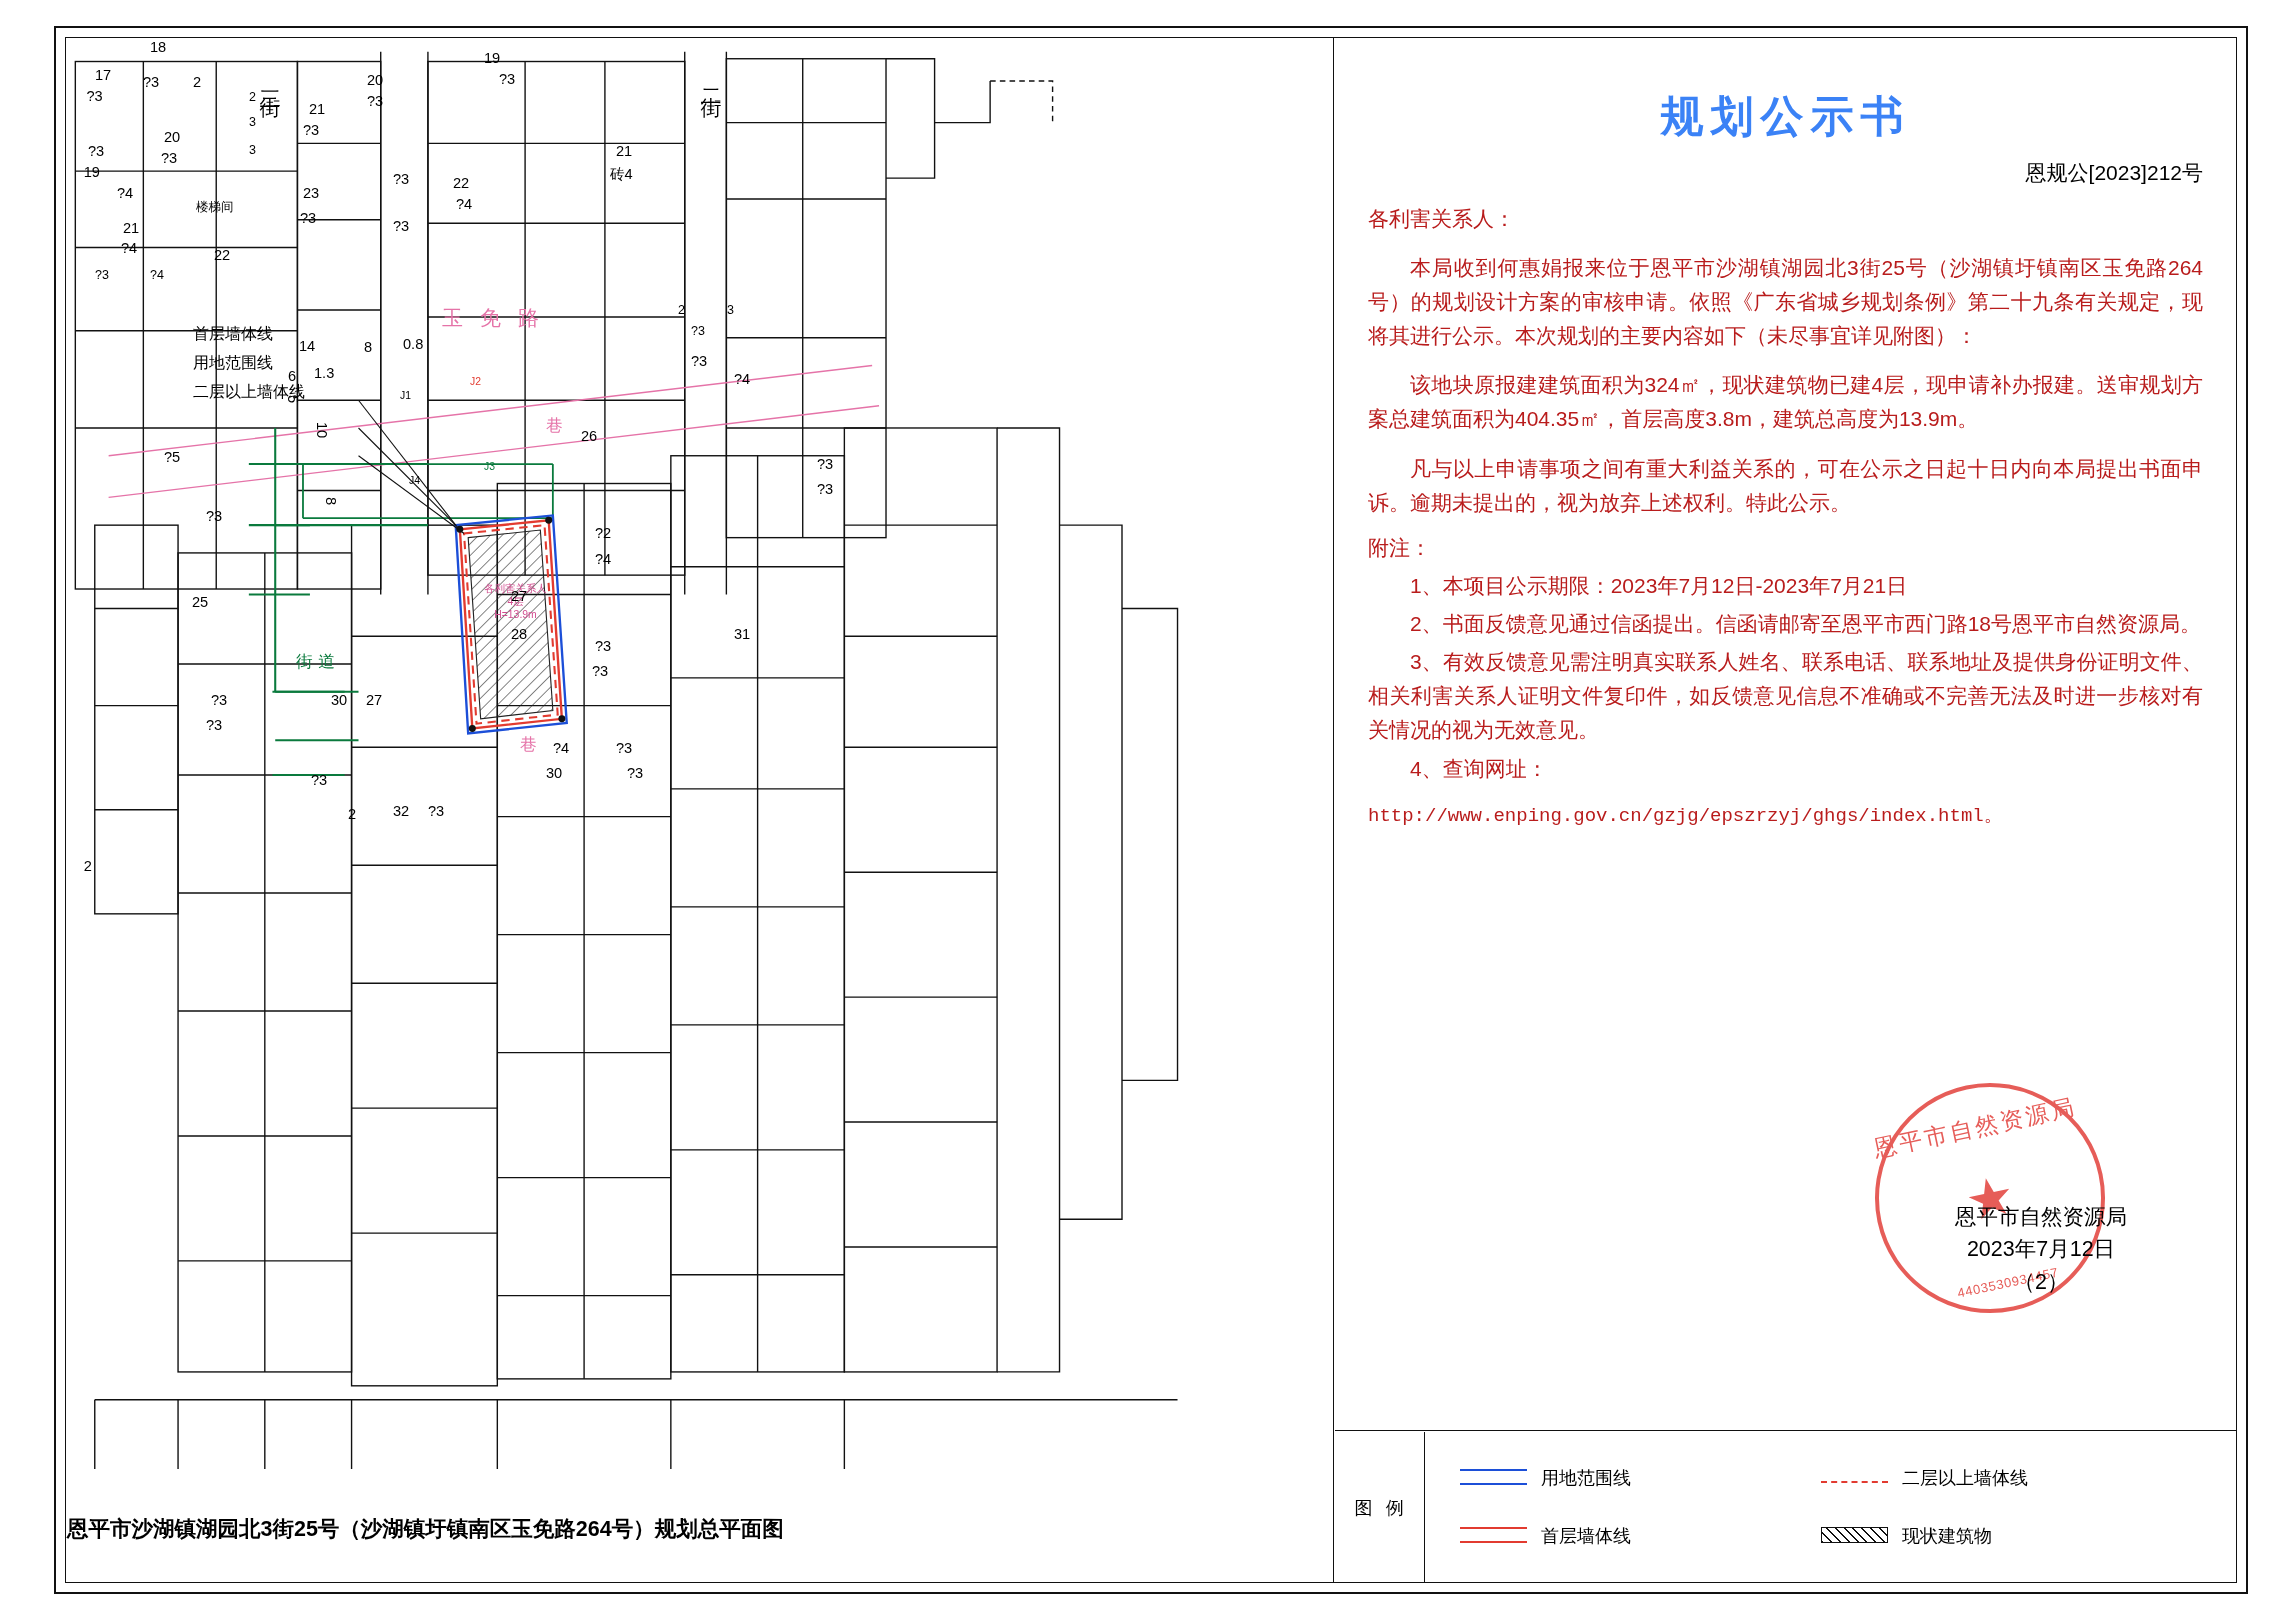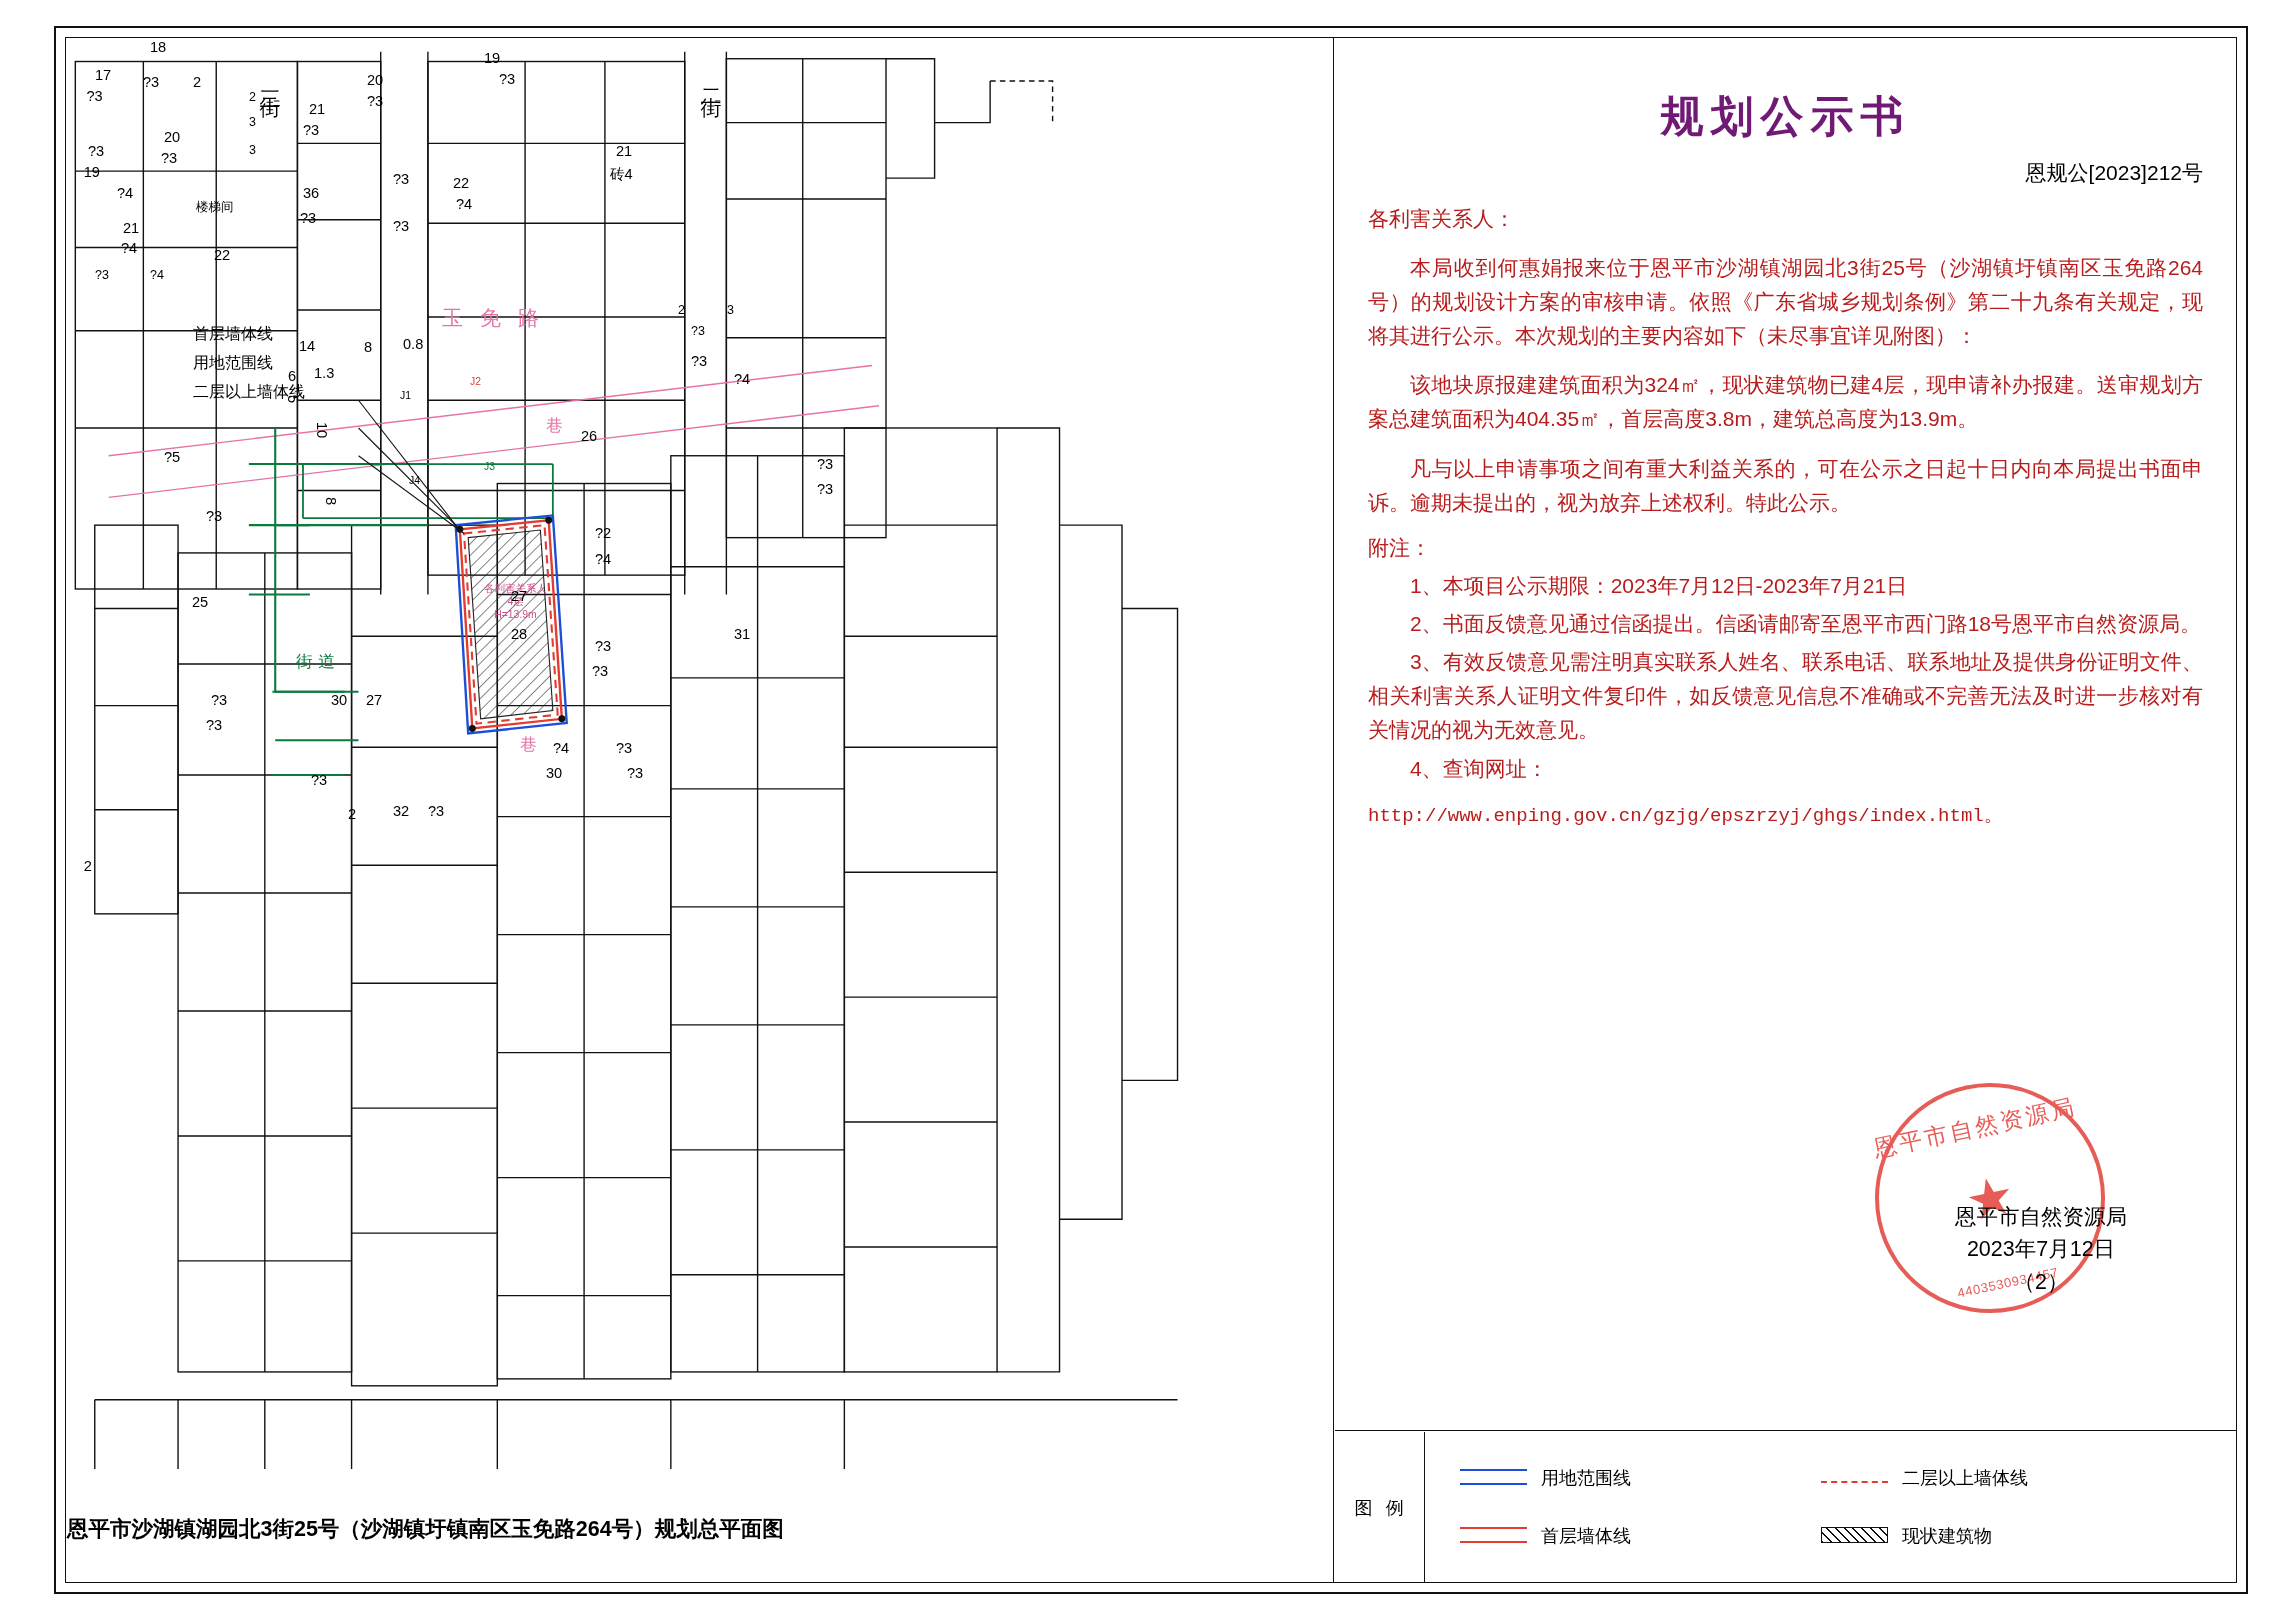--- a/index.html
+++ b/index.html
@@ -43,21 +43,21 @@
     width:901px; height:1391px;
     box-sizing:border-box;
     padding:28px 33px 0 33px;
   }
   #doc-title {
     text-align:center;
     font-size:43px;
     letter-spacing:7px;
     font-weight:700;
     margin-top:21px;
-    color:#701a75;
+    color:#3b82f6;
     font-family:"Liberation Serif", serif;
   }
   #doc-number {
     text-align:right;
     font-size:21px;
     margin-top:12.5px;
     color:#000;
     font-family:"Liberation Sans", sans-serif;
   }
   .body-text {
@@ -396,21 +396,21 @@
     <div class="mlabel" style="left:242px; top:62px;">21</div>
     <div class="mlabel" style="left:236px; top:83px;">?3</div>
     <div class="mlabel" style="left:97px; top:90px;">20</div>
     <div class="mlabel" style="left:94px; top:111px;">?3</div>
     <div class="mlabel" style="left:21px;  top:104px;">?3</div>
     <div class="mlabel" style="left:16.7px;  top:125px;">19</div>
     <div class="mlabel" style="left:50px;  top:146px;">?4</div>
     <div class="mlabel" style="left:56px;  top:181px;">21</div>
     <div class="mlabel" style="left:54px;  top:201px;">?4</div>
     <div class="mlabel" style="left:147px; top:208px;">22</div>
-    <div class="mlabel" style="left:236px; top:146px;">36</div>
+    <div class="mlabel" style="left:236px; top:146px;">23</div>
     <div class="mlabel" style="left:233px; top:171px;">?3</div>
     <div class="mlabel" style="left:386px; top:136px;">22</div>
     <div class="mlabel" style="left:389px; top:157px;">?4</div>
     <div class="mlabel" style="left:549px; top:104px;">21</div>
     <div class="mlabel" style="left:543px; top:126px;">砖4</div>
     <div class="mlabel" style="left:326px; top:132px;">?3</div>
     <div class="mlabel" style="left:326px; top:179px;">?3</div>
     <div class="mlabel sm" style="left:129px; top:160px;">楼梯间</div>
     <div class="mlabel sm" style="left:182px; top:51px;">2</div>
     <div class="mlabel sm" style="left:182px; top:76px;">3</div>

